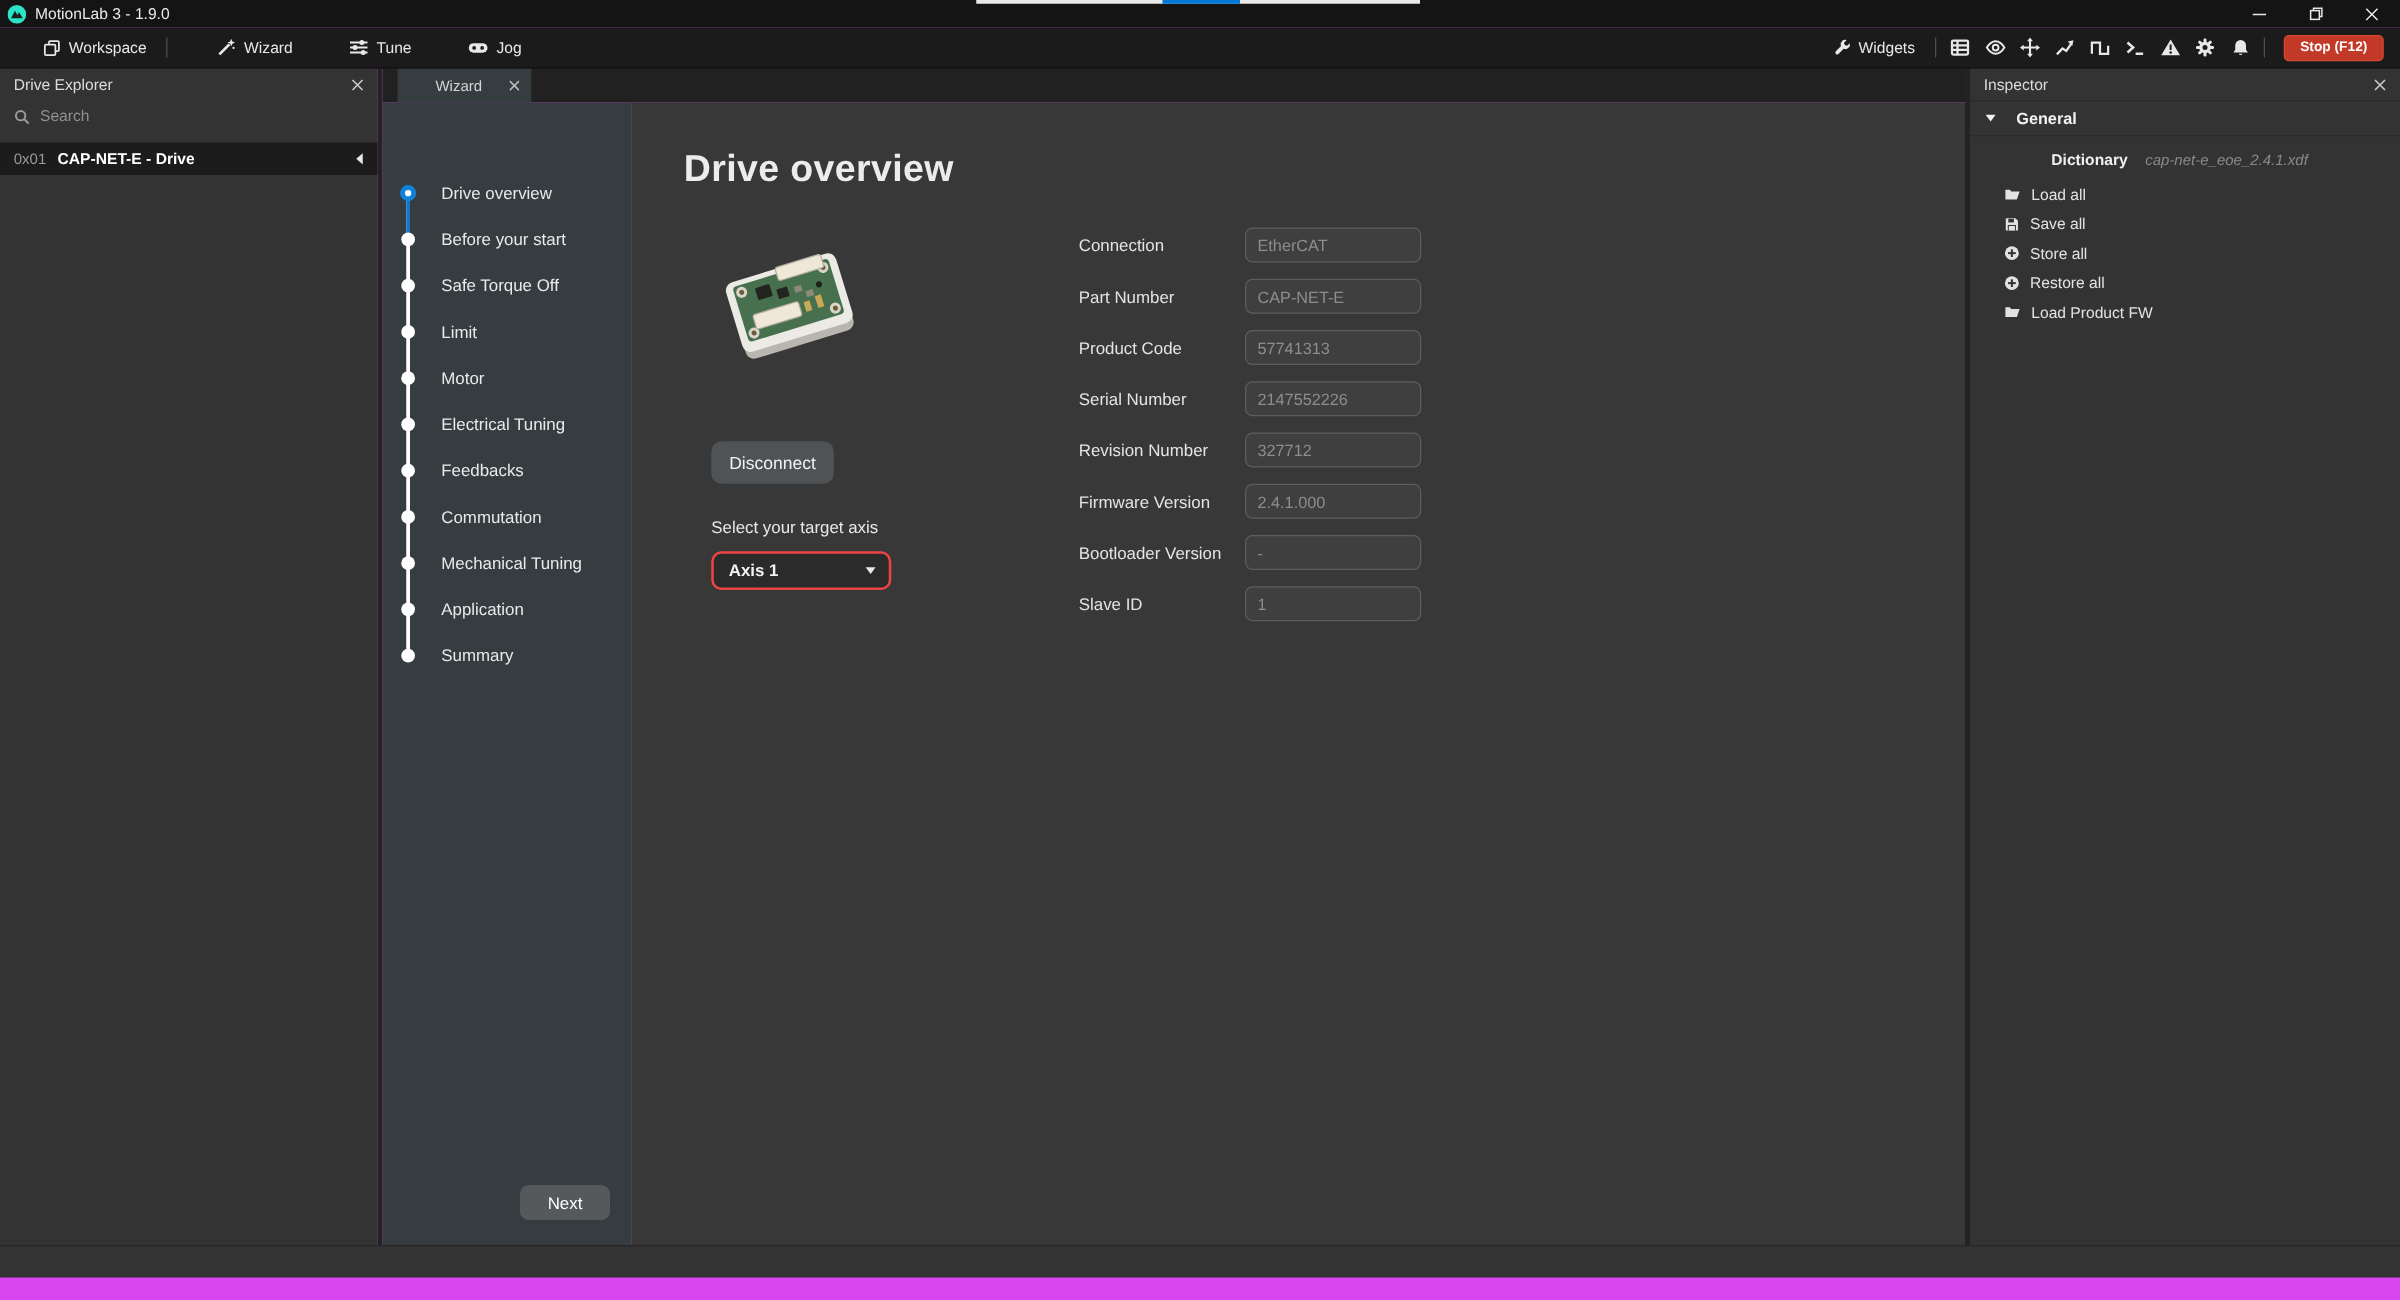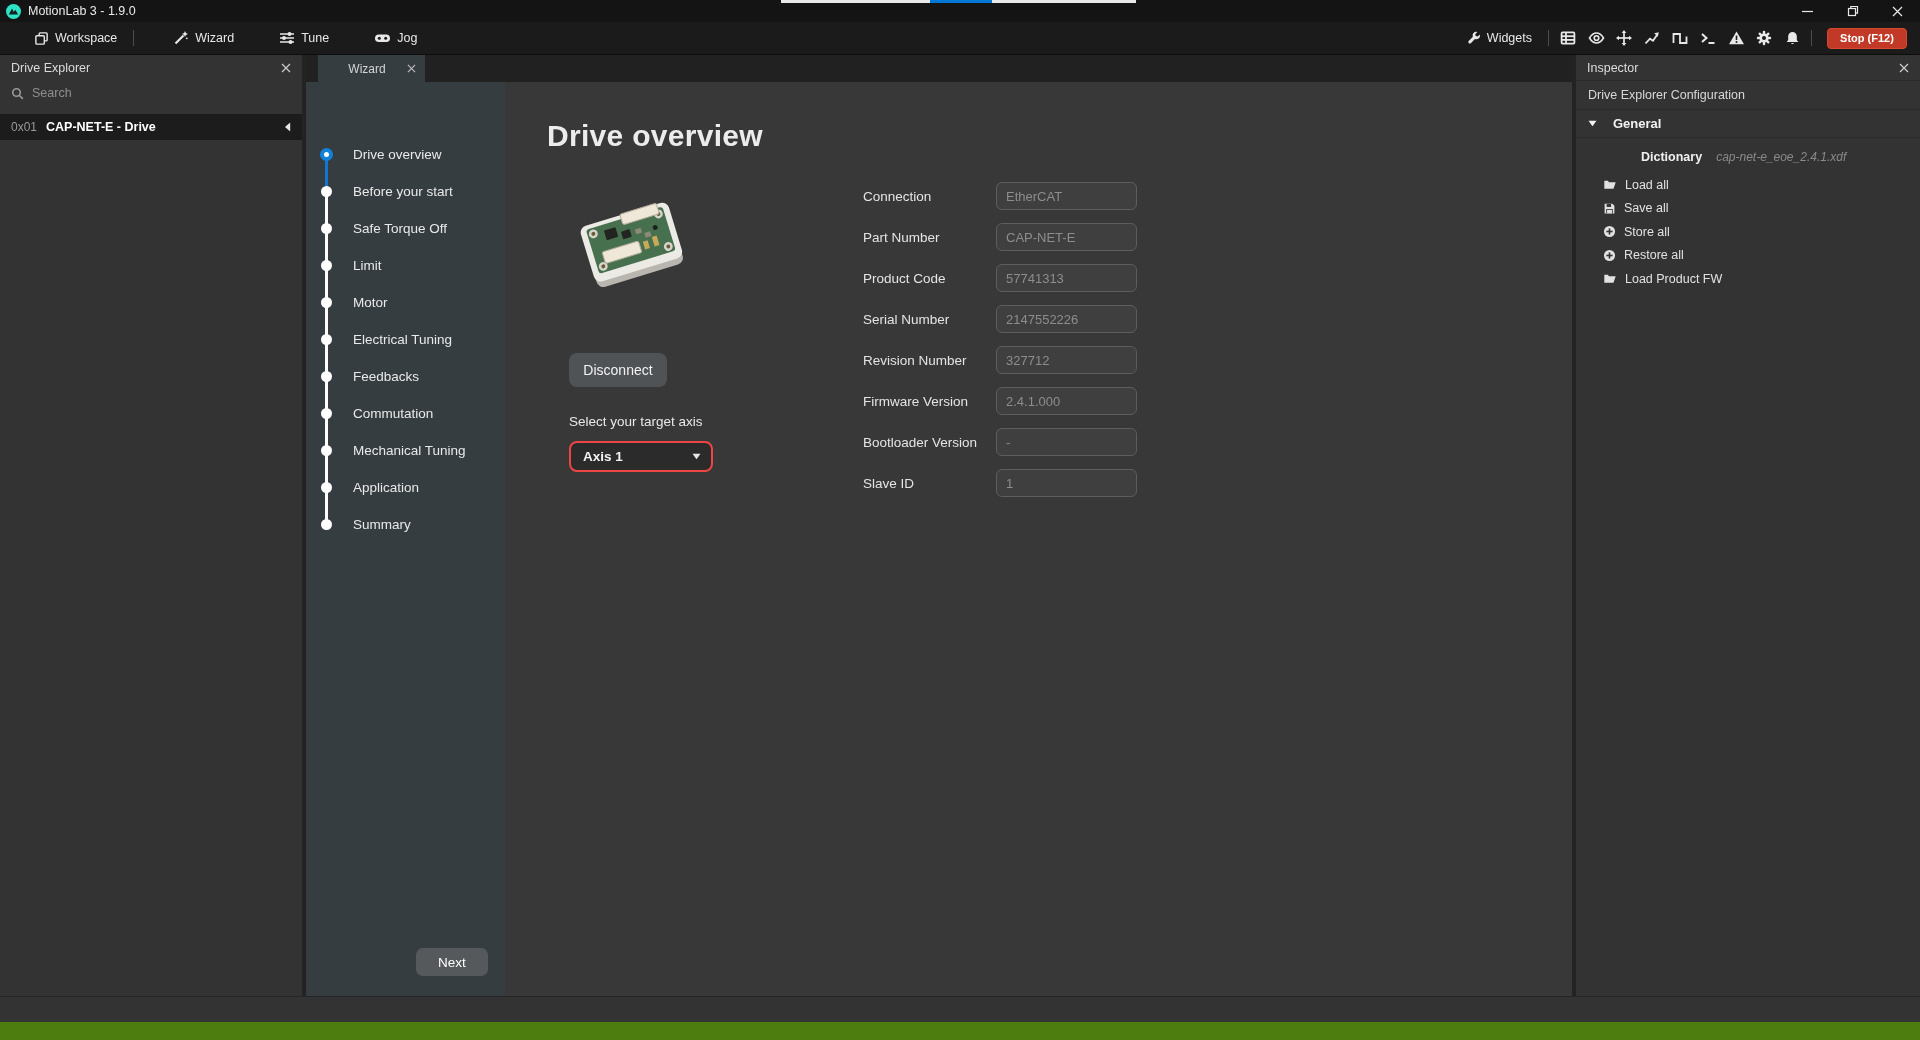--- a/index.html
+++ b/index.html
@@ -1,18 +1,18 @@
 <!DOCTYPE html>
 <html><head>
 <meta charset="utf-8">
 <style>
   * { margin:0; padding:0; box-sizing:border-box; }
   html,body { background:#222; }
   body { font-family:"Liberation Sans", sans-serif; }
-  .app { position:relative; width:1920px; height:1040px; background:#4d7c0f; overflow:hidden; }
+  .app { position:relative; width:1920px; height:1040px; background:#d946ef; overflow:hidden; }
 
   
   .topstrip { position:absolute; top:0; left:781px; width:355px; height:3px; background:#e9e9e9; z-index:30; }
   .topstrip-blue { position:absolute; top:0; left:149px; width:62px; height:3px; background:#0078d7; }
 
   
   .titlebar { height:22px; background:#141414; display:flex; align-items:center; padding-left:6px; }
   .titlebar .logo { width:15px; height:15px; margin-right:7px; }
   .title-text { color:#e9e9e9; font-size:12.5px; }
   .win-controls { margin-left:auto; display:flex; height:100%; }
@@ -453,21 +453,20 @@
 
     <div class="inspector">
       <div class="panel-head">
         <span>Inspector</span>
         <span class="close-x">
             <svg width="10" height="10" viewBox="0 0 10 10">
               <path d="M1 1 L9 9 M9 1 L1 9" stroke="#c9c9c9" stroke-width="1.3"></path>
             </svg>
           </span>
       </div>
-      <div class="insp-sub">Drive Explorer Configuration</div>
       <div class="insp-section">
         <svg width="9" height="7" viewBox="0 0 9 7">
             <path d="M0.5 0.8 h8 L4.5 6.2 z" fill="#f2f2f2"></path>
           </svg>
         <span>General</span>
       </div>
       <div class="insp-body">
         <div class="dict-row">
           <span class="dict-label">Dictionary</span>
           <span class="dict-value">cap-net-e_eoe_2.4.1.xdf</span>

